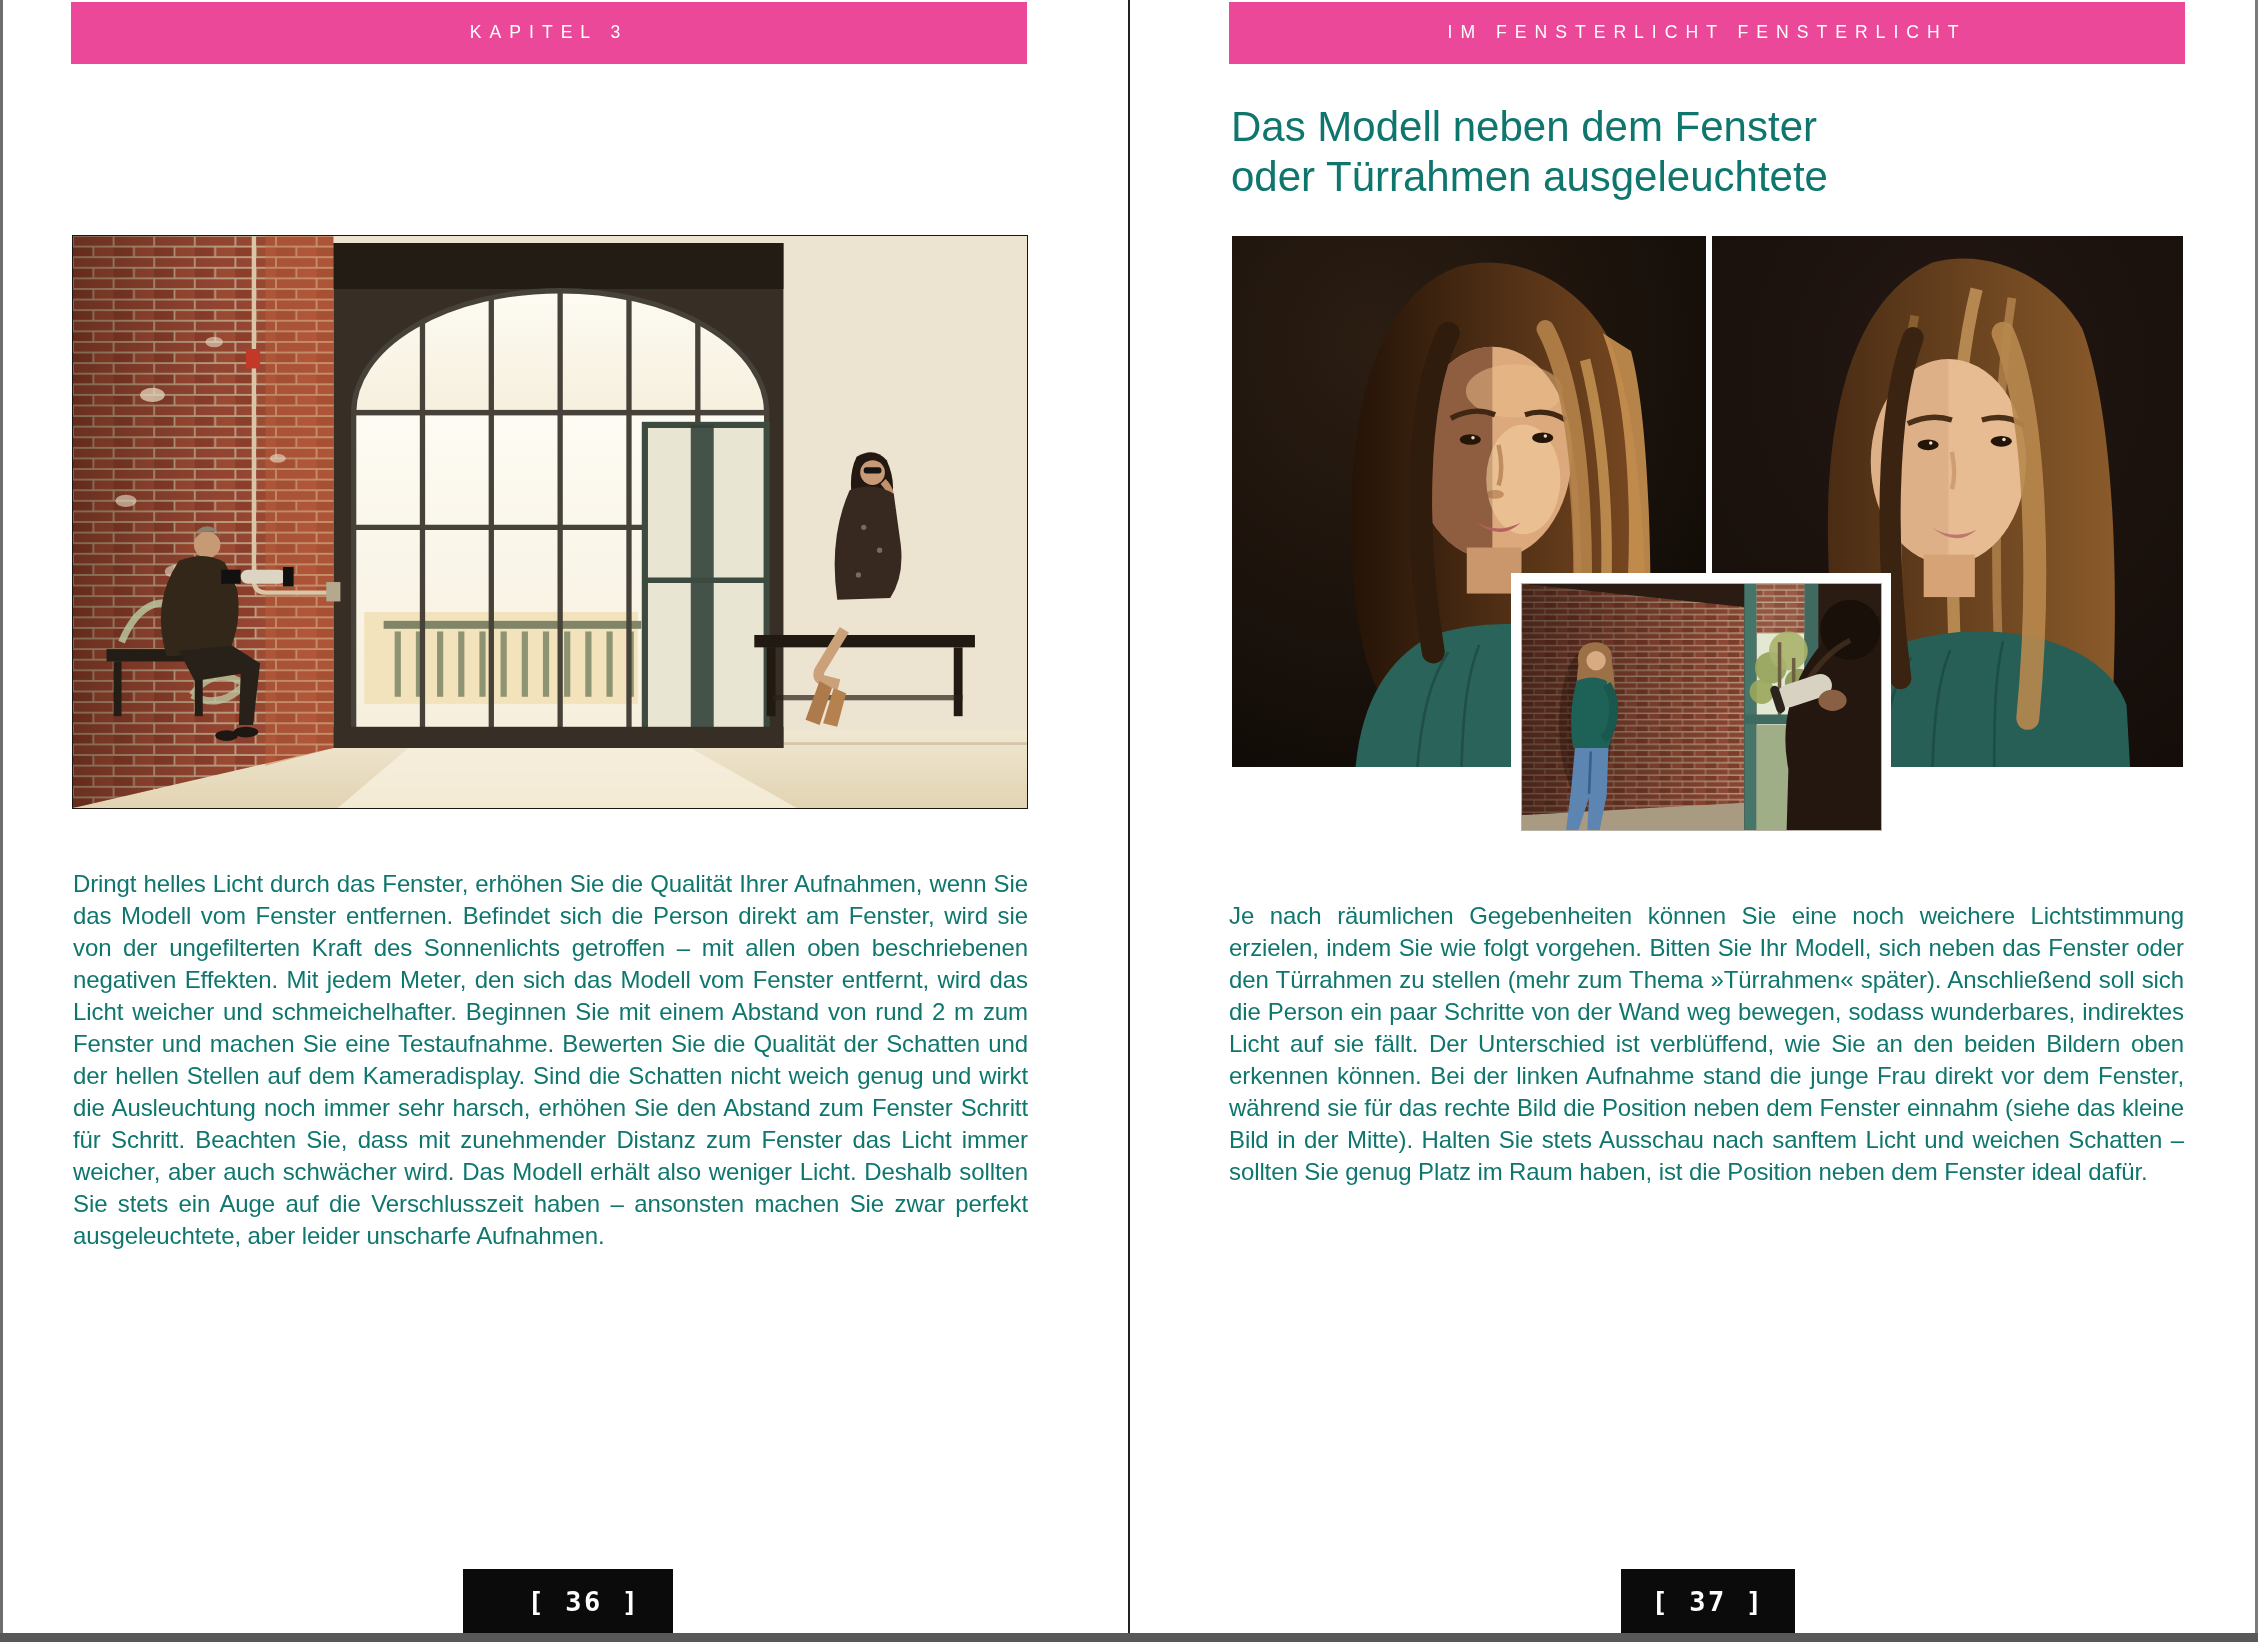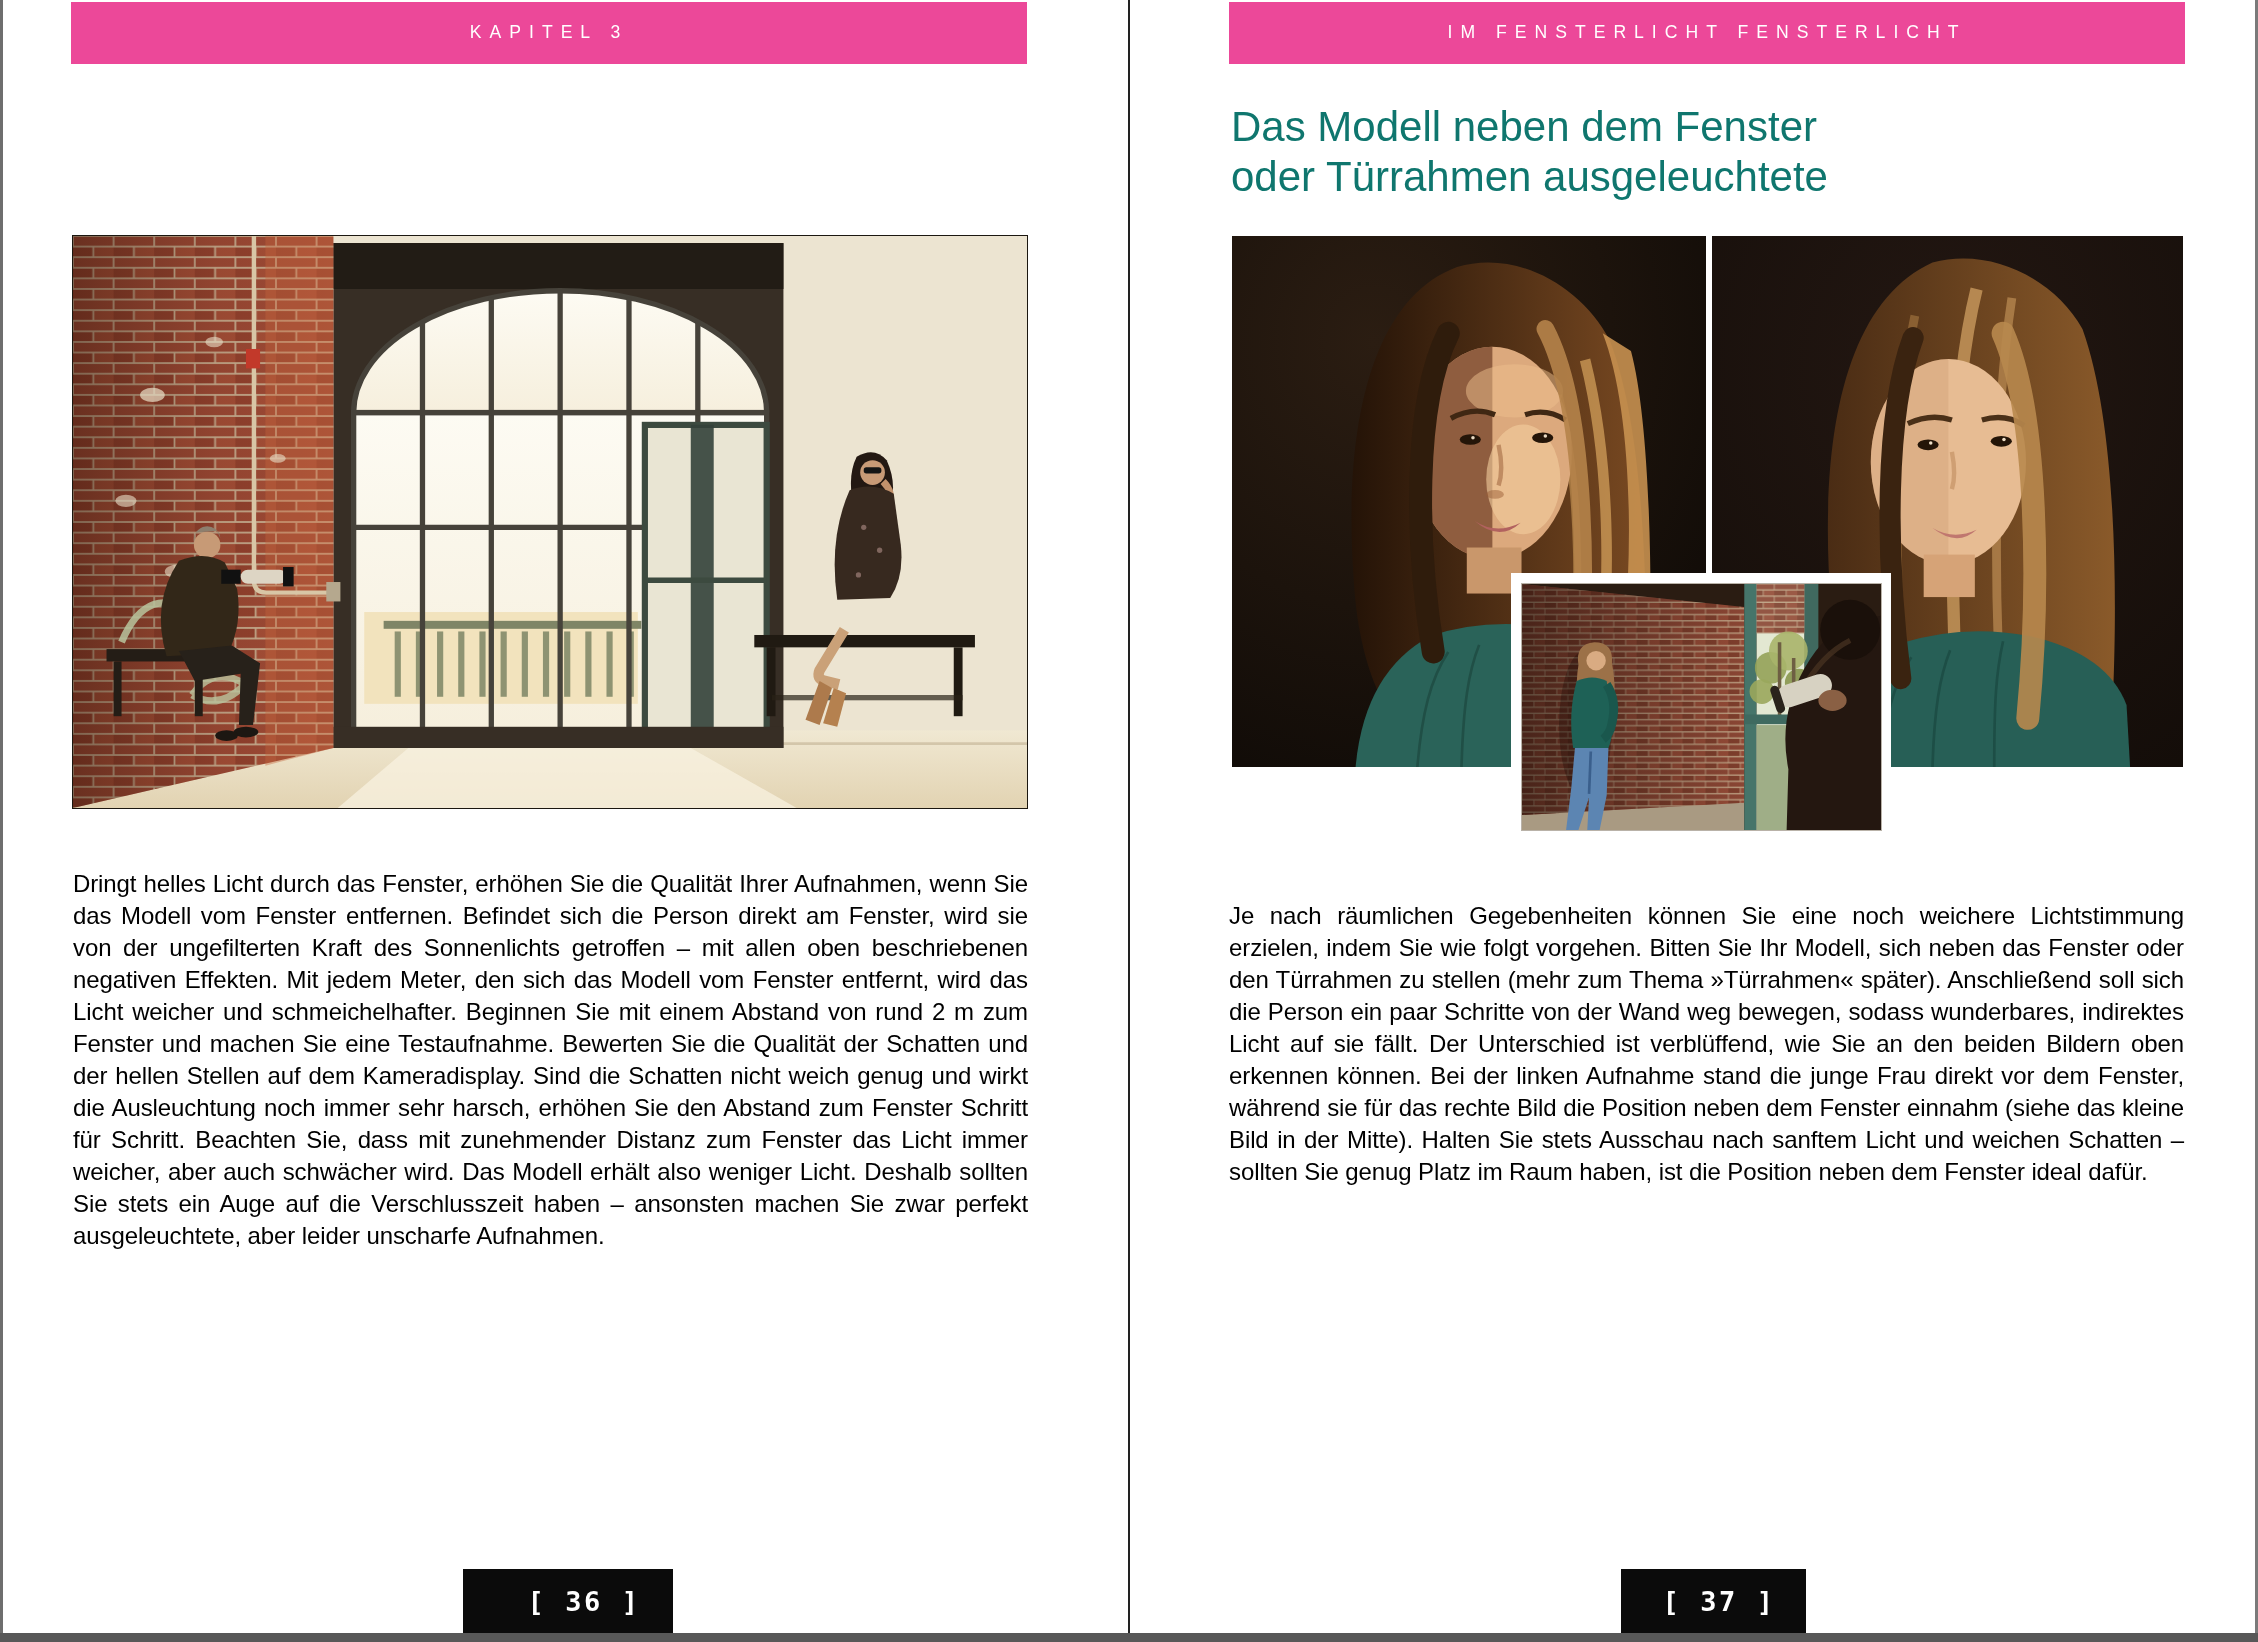--- a/index.html
+++ b/index.html
@@ -24,30 +24,30 @@
 
   .photo-frame{position:absolute;outline:1.8px solid #1b1710;}
   .photo-left{left:73px;top:236px;width:954px;height:572px;}
   .portrait-a{left:1232px;top:236px;width:474px;height:531px;outline:none;}
   .portrait-b{left:1712px;top:236px;width:471px;height:531px;outline:none;}
   .inset-wrap{position:absolute;left:1511px;top:573px;width:380px;height:267px;background:#ffffff;}
   .inset-photo{position:absolute;left:10.6px;top:10.6px;width:359px;height:246px;outline:0.9px solid #b9b2a8;}
   .photo-frame svg,.inset-photo svg{display:block;width:100%;height:100%;}
 
   .bodytext{position:absolute;margin:0;width:955px;font-size:24px;line-height:32px;
-     color:#000000;text-align:justify;letter-spacing:-0.1px;}
+     color:#0f766e;text-align:justify;letter-spacing:-0.1px;}
   .body-left{left:73px;top:868px;}
   .body-right{left:1229px;top:900px;}
 
   .folio{position:absolute;top:1569px;height:64px;background:#0b0b0b;color:#ffffff;
      display:flex;align-items:center;justify-content:center;}
   .folio span{font-family:"DejaVu Sans Mono","Liberation Mono",monospace;font-weight:bold;
      font-size:27px;letter-spacing:2.6px;white-space:pre;}
   .folio-left{left:463px;width:178px;padding-left:32px;}
-  .folio-right{left:1621px;width:174px;padding-left:11px;}
+  .folio-right{left:1621px;width:174px;}
 </style>
 </head>
 <body>
 
 <div class="spread">
 
   <div class="chapter-bar bar-left">
     <span>KAPITEL 3</span>
   </div>
 

